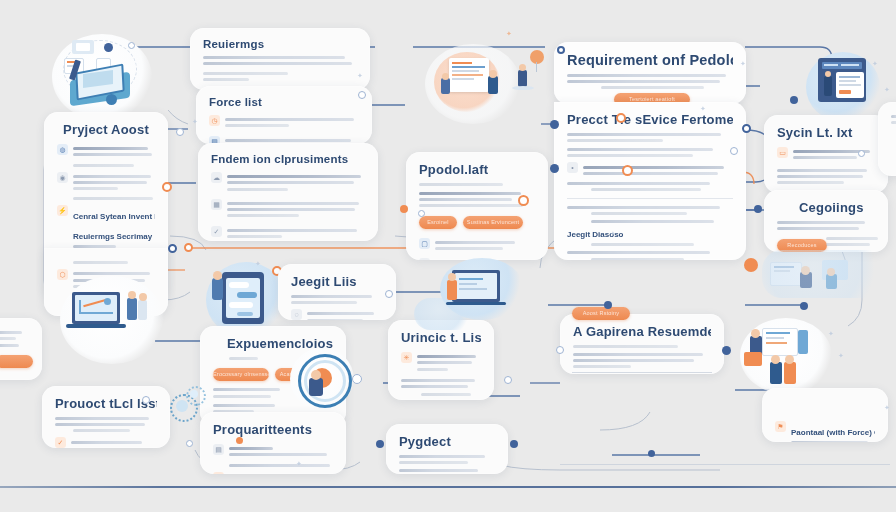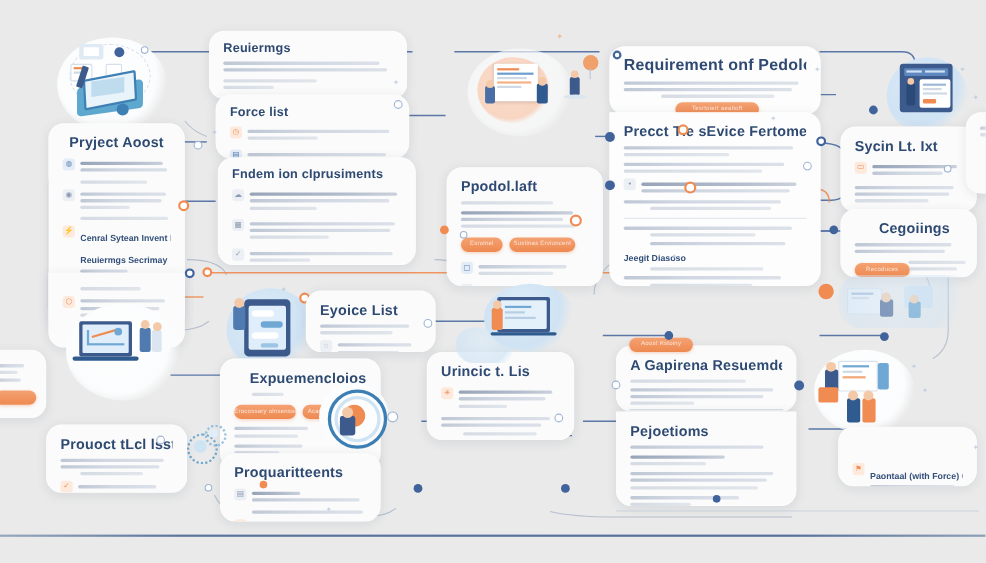--- a/index.html
+++ b/index.html
@@ -467,21 +467,21 @@
     <div class="ill" style="left:237px;top:292px;width:20px;height:6px;background:#6fa8d5;border-radius:3px;"></div>
     <div class="ill" style="left:229px;top:302px;width:24px;height:6px;background:#fff;border-radius:3px;"></div>
     <div class="ill" style="left:237px;top:312px;width:16px;height:4px;background:#9dc4e4;border-radius:2px;"></div>
     <div class="ill" style="left:212px;top:278px;width:11px;height:22px;background:#4f7bb0;border-radius:3px;"></div>
     <div class="ill" style="left:213px;top:271px;width:9px;height:9px;border-radius:50%;background:#f3c9a8;"></div>
   </div>
   <div class="sparkle" style="left:255px;top:260px;">✦</div>
   <div class="node or-r" style="left:272px;top:266px;width:10px;height:10px;"></div>
 
   <div class="card" style="left:278px;top:264px;width:118px;height:56px;">
-    <div class="c-title lg">Eyoice List</div>
+    <div class="c-title lg">Jeegit Liis</div>
     <div class="tx" style="width:88%"></div>
     <div class="tx lt" style="width:72%"></div>
     <div class="brow">
       <div class="bic gy">◌</div>
       <div class="btxt">
           <div class="tx" style="width:88%"></div>
           <div class="tx lt" style="width:74%"></div>
         </div>
     </div>
   </div>
@@ -564,21 +564,21 @@
   </div>
 
   <div>
     <div class="gear" style="left:170px;top:394px;width:24px;height:24px;border-color:#4f95c4;"></div>
     <div class="gear" style="left:186px;top:386px;width:16px;height:16px;border-color:#7fb6d9;"></div>
     <div class="ill" style="left:176px;top:400px;width:12px;height:12px;border-radius:50%;background:#cfe4f3;"></div>
     <div class="ill" style="left:190px;top:390px;width:8px;height:8px;border-radius:50%;background:#dfeefa;"></div>
   </div>
   <div class="node lt" style="left:142px;top:396px;width:8px;height:8px;"></div>
 
-  <div class="card" style="left:388px;top:320px;width:134px;height:80px;">
+  <div class="card" style="left:388px;top:320px;width:106px;height:80px;">
     <div class="c-title lg">Urincic t. Lis</div>
     <div class="brow">
       <div class="bic or">✳</div>
       <div class="btxt">
           <div class="tx dk" style="width:92%"></div>
           <div class="tx" style="width:86%"></div>
           <div class="tx lt" style="width:48%"></div>
         </div>
     </div>
     <div class="tx" style="width:92%;margin-top:5px"></div>
@@ -606,34 +606,29 @@
     <div class="tx lt" style="width:76%"></div>
     <div class="tx" style="width:94%;margin-top:5px"></div>
     <div class="tx" style="width:88%"></div>
     <div class="tx lt" style="width:42%"></div>
   </div>
   <div class="pill" style="position:absolute;left:572px;top:302px;width:58px;">
     <span class="plabel">Aoost Rstoiny</span>
   </div>
   <div class="divider-soft" style="left:572px;top:372px;width:140px;"></div>
 
-  <div class="card" style="left:560px;top:374px;width:164px;height:86px;border-top-left-radius:0;border-top-right-radius:0;">
-    <div class="c-title lg">Pejoetioms</div>
-    <div class="tx" style="width:88%"></div>
-    <div class="tx dk" style="width:62%;margin-top:6px"></div>
-    <div class="tx lt" style="width:50%"></div>
-    <div class="tx" style="width:94%;margin-top:6px"></div>
-    <div class="tx" style="width:90%"></div>
-    <div class="tx lt" style="width:84%"></div>
-    <div class="tx" style="width:72%;margin-top:6px"></div>
-    <div class="tx lt" style="width:40%"></div>
-  </div>
   <div class="node blue" style="left:722px;top:346px;width:9px;height:9px;"></div>
   <div class="node lt" style="left:556px;top:346px;width:8px;height:8px;"></div>
 
+  <div class="card" style="left:386px;top:424px;width:122px;height:50px;">
+    <div class="c-title lg">Pygdect</div>
+    <div class="tx" style="width:90%"></div>
+    <div class="tx lt" style="width:72%"></div>
+    <div class="tx" style="width:82%;margin-top:5px"></div>
+  </div>
   <div class="node blue" style="left:510px;top:440px;width:8px;height:8px;"></div>
   <div class="node blue" style="left:376px;top:440px;width:8px;height:8px;"></div>
 
   <div class="halo wh" style="left:740px;top:318px;width:92px;height:76px;"></div>
   <div>
     <div class="ill" style="left:762px;top:328px;width:34px;height:26px;background:#fff;border:1px solid #d7e1ec;border-radius:2px;"></div>
     <div class="ill" style="left:766px;top:332px;width:24px;height:2px;background:#6fa8d5;"></div>
     <div class="ill" style="left:766px;top:337px;width:18px;height:2px;background:#cfd9e5;"></div>
     <div class="ill" style="left:766px;top:342px;width:21px;height:2px;background:#f0a878;"></div>
     <div class="ill" style="left:750px;top:336px;width:12px;height:20px;background:#3c5a8c;border-radius:2px;"></div>

